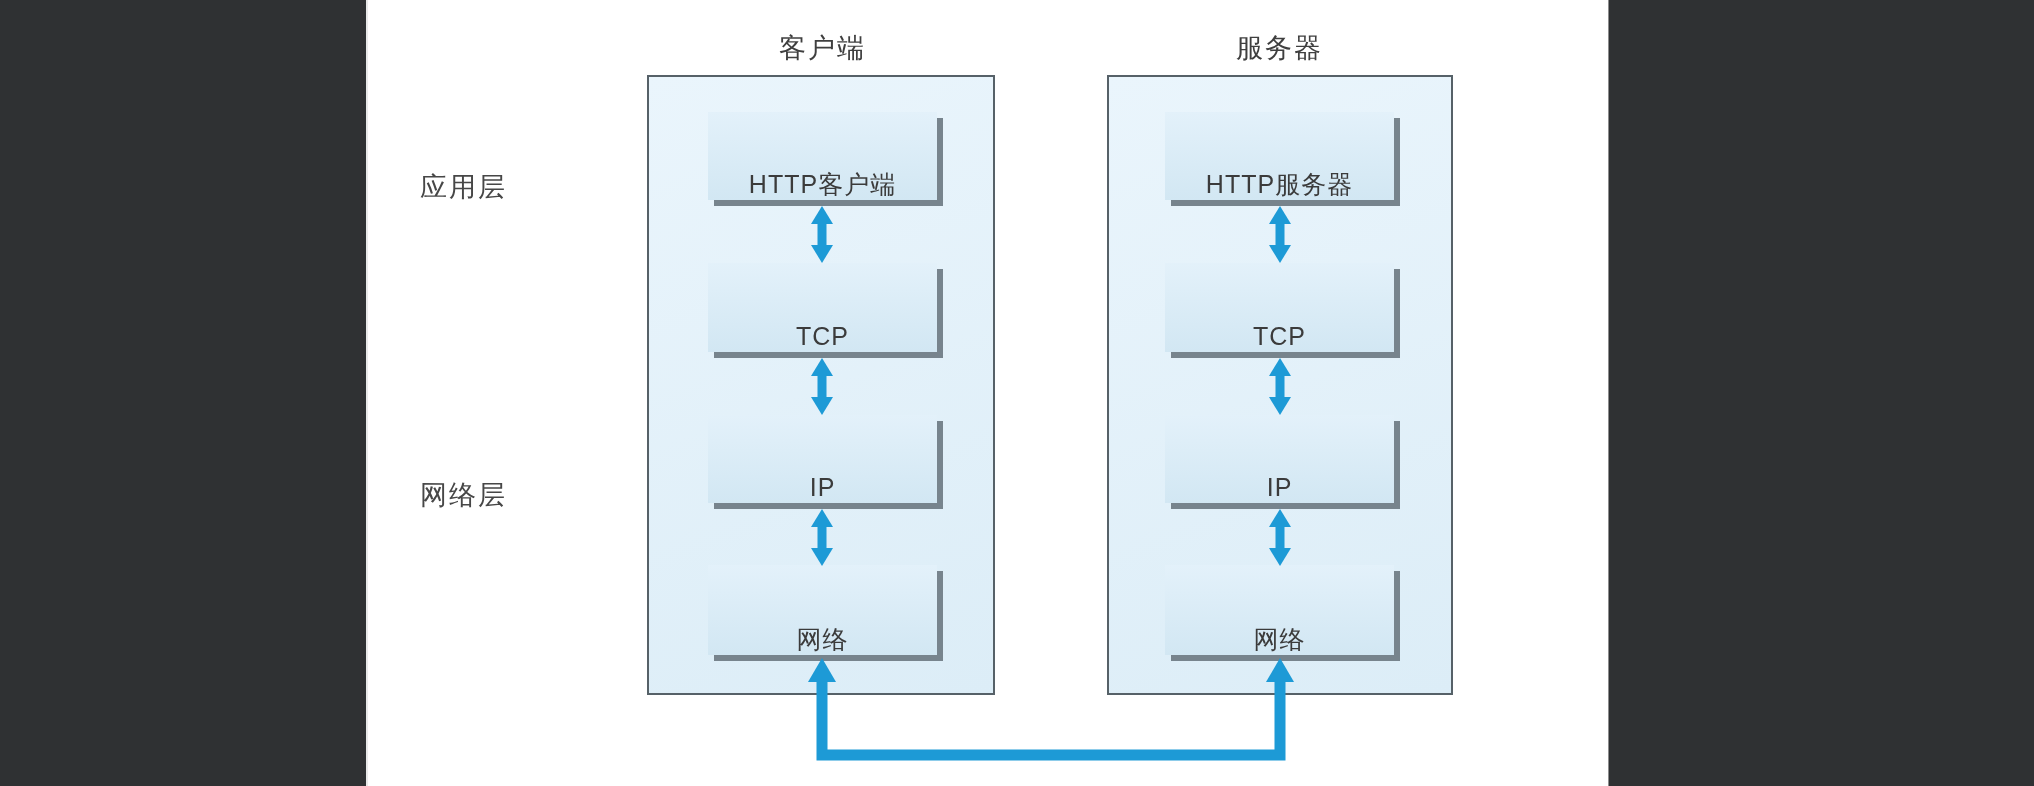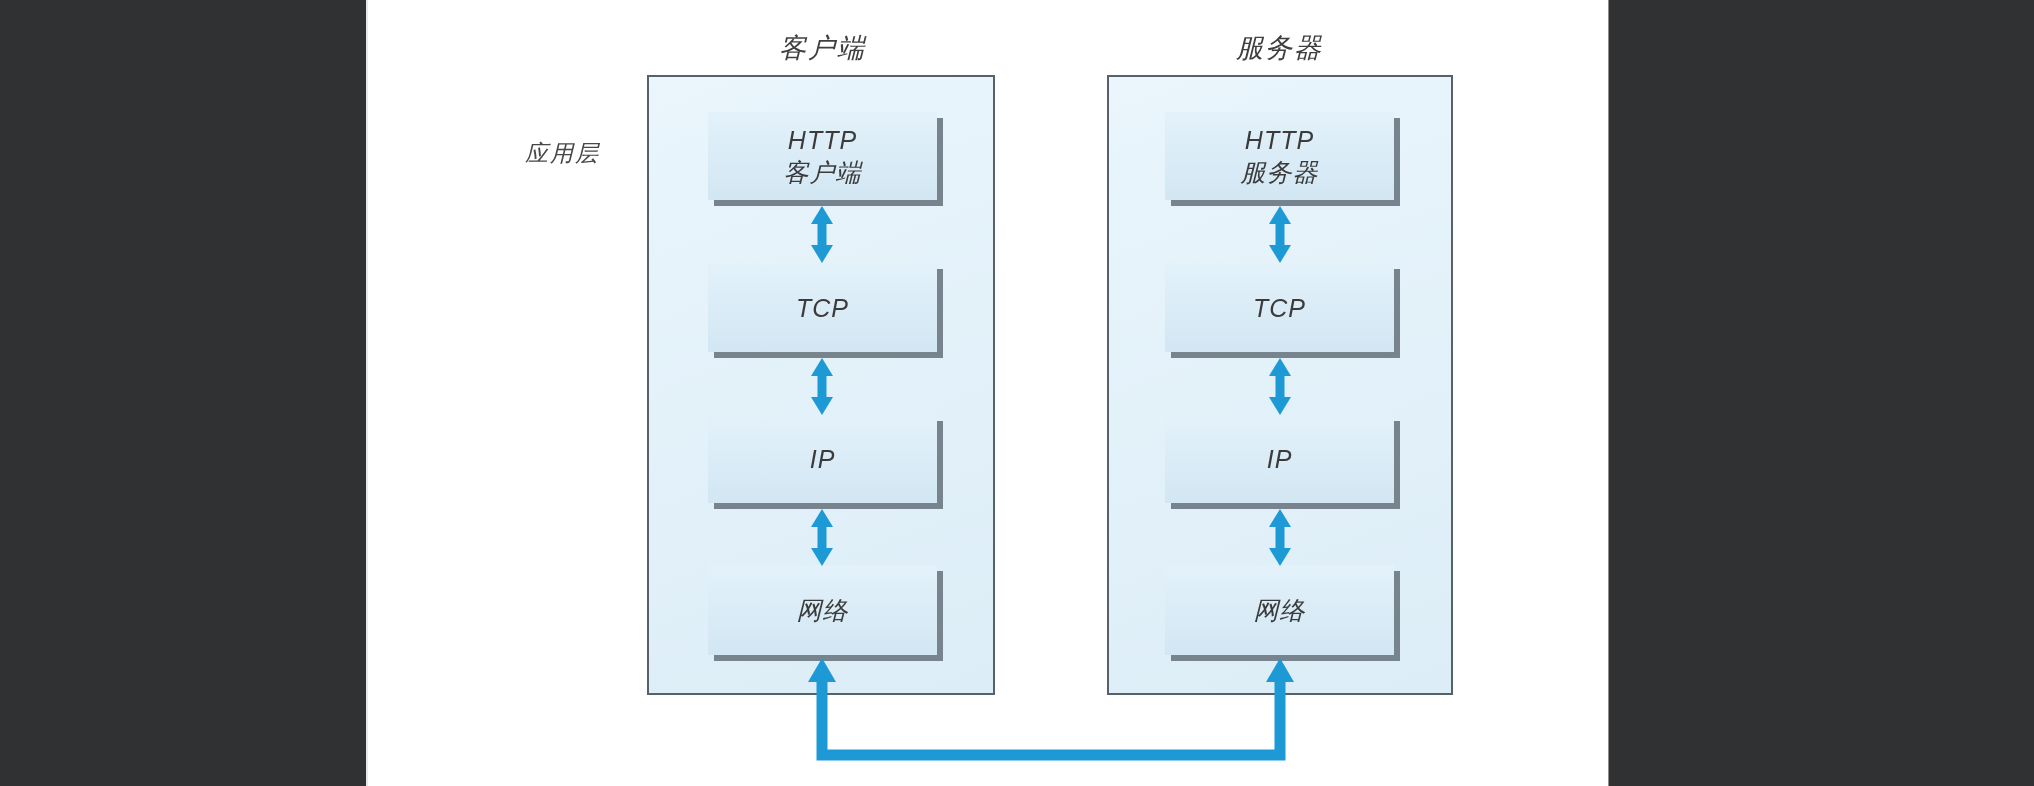--- a/index.html
+++ b/index.html
@@ -3,21 +3,20 @@
 <meta charset="utf-8">
 <style>
   html, body { margin: 0; padding: 0; background: #ffffff; }
   .stage {
     position: relative;
     width: 2034px;
     height: 786px;
     background: #ffffff;
     overflow: hidden;
     font-family: "Liberation Sans", sans-serif;
-    font-style: italic;
   }
   .letterbox {
     position: absolute;
     top: 0;
     height: 786px;
     background: var(--letterbox, #2f3133);
   }
   .letterbox.left  { left: 0; width: 366px; border-right: 2px solid #e9e9e9; }
   .letterbox.right { left: 1608px; width: 426px; border-left: 1px solid #8d8d8d; }
 
@@ -31,41 +30,41 @@
     font-size: 27px;
     color: #3f3f3f;
     letter-spacing: 2px;
   }
   .layer-label {
     position: absolute;
     left: 420px;
     width: 180px;
     height: 40px;
     line-height: 40px;
-    text-align: right;
-    font-size: 23px;
+    font-size: 27px;
     color: #474747;
     letter-spacing: 2px;
+    margin-top: 34px;
   }
   .panel {
     position: absolute;
     top: 75px;
     height: 620px;
     border: 2px solid var(--panel_border, #566168);
     background: linear-gradient(160deg, var(--panel_fill_top, #eaf5fc) 0%, var(--panel_fill_bottom, #dcedf7) 100%);
     box-sizing: border-box;
   }
   .proto-box {
     position: absolute;
     width: 229px;
     background: linear-gradient(180deg, var(--box_fill_top, #e3f1fa) 0%, var(--box_fill_bottom, #d2e7f3) 100%);
     box-shadow: 6px 6px 0 0 var(--shadow_gray, #77848d);
     display: flex;
-    flex-direction: column;
-    align-items: center;
+    flex-direction: row;
+    align-items: flex-end;
     justify-content: center;
     font-size: 25px;
     line-height: 32px;
     color: #3b3b3b;
     letter-spacing: 1px;
   }
   .v-arrow {
     position: absolute;
     width: 26px;
     height: 57px;
@@ -86,20 +85,21 @@
 
 <div class="stage">
 
   <div class="letterbox left"></div>
   <div class="letterbox right"></div>
 
   <div class="col-header" style="left:708px;">客户端</div>
   <div class="col-header" style="left:1165px;">服务器</div>
 
   <div class="layer-label" style="top:133px;">应用层</div>
+  <div class="layer-label" style="top:441px;">网络层</div>
 
   <div class="panel" style="left:647px; width:348px;"></div>
   <div class="panel" style="left:1107px; width:346px;"></div>
 
   <div class="proto-box" style="left:708px; top:112px; height:88px;">
     <span>HTTP</span>
     <span>客户端</span>
   </div>
   <div class="proto-box" style="left:708px; top:263px; height:89px;">
     <span>TCP</span>

